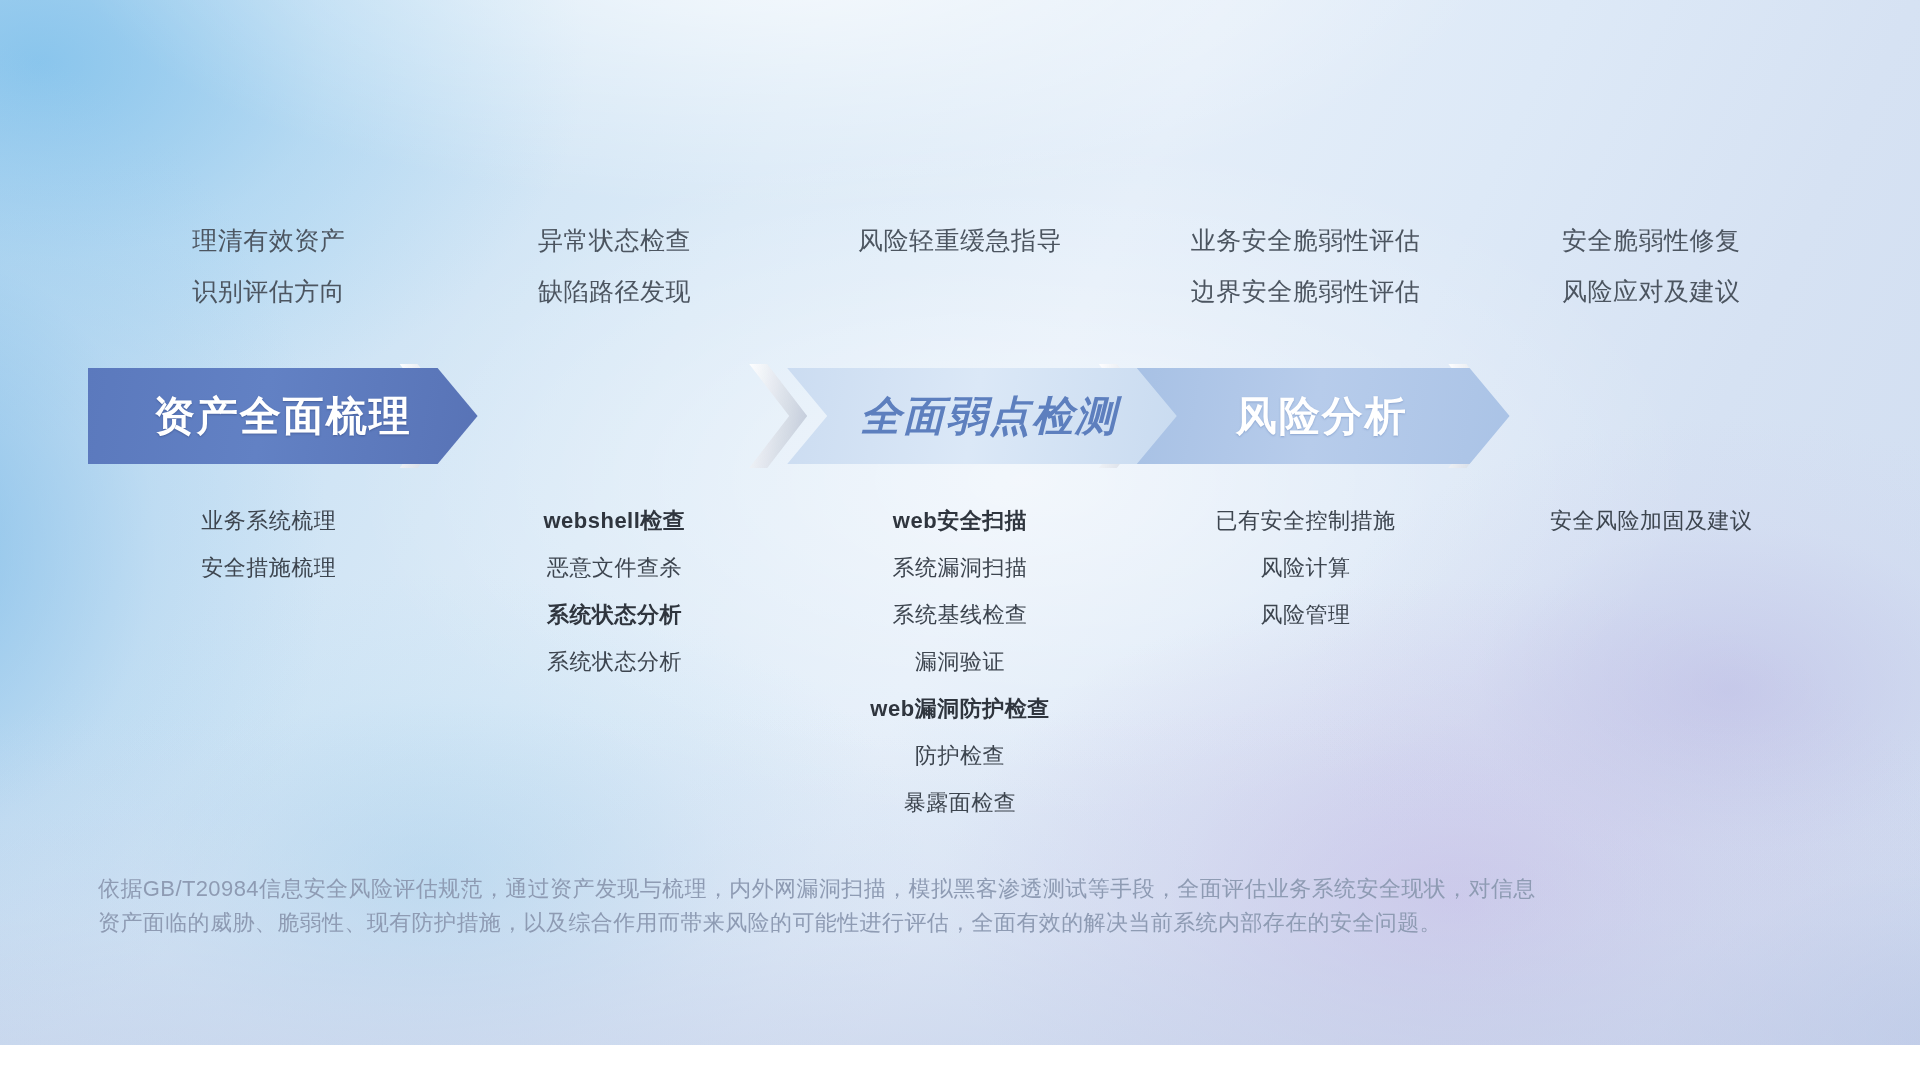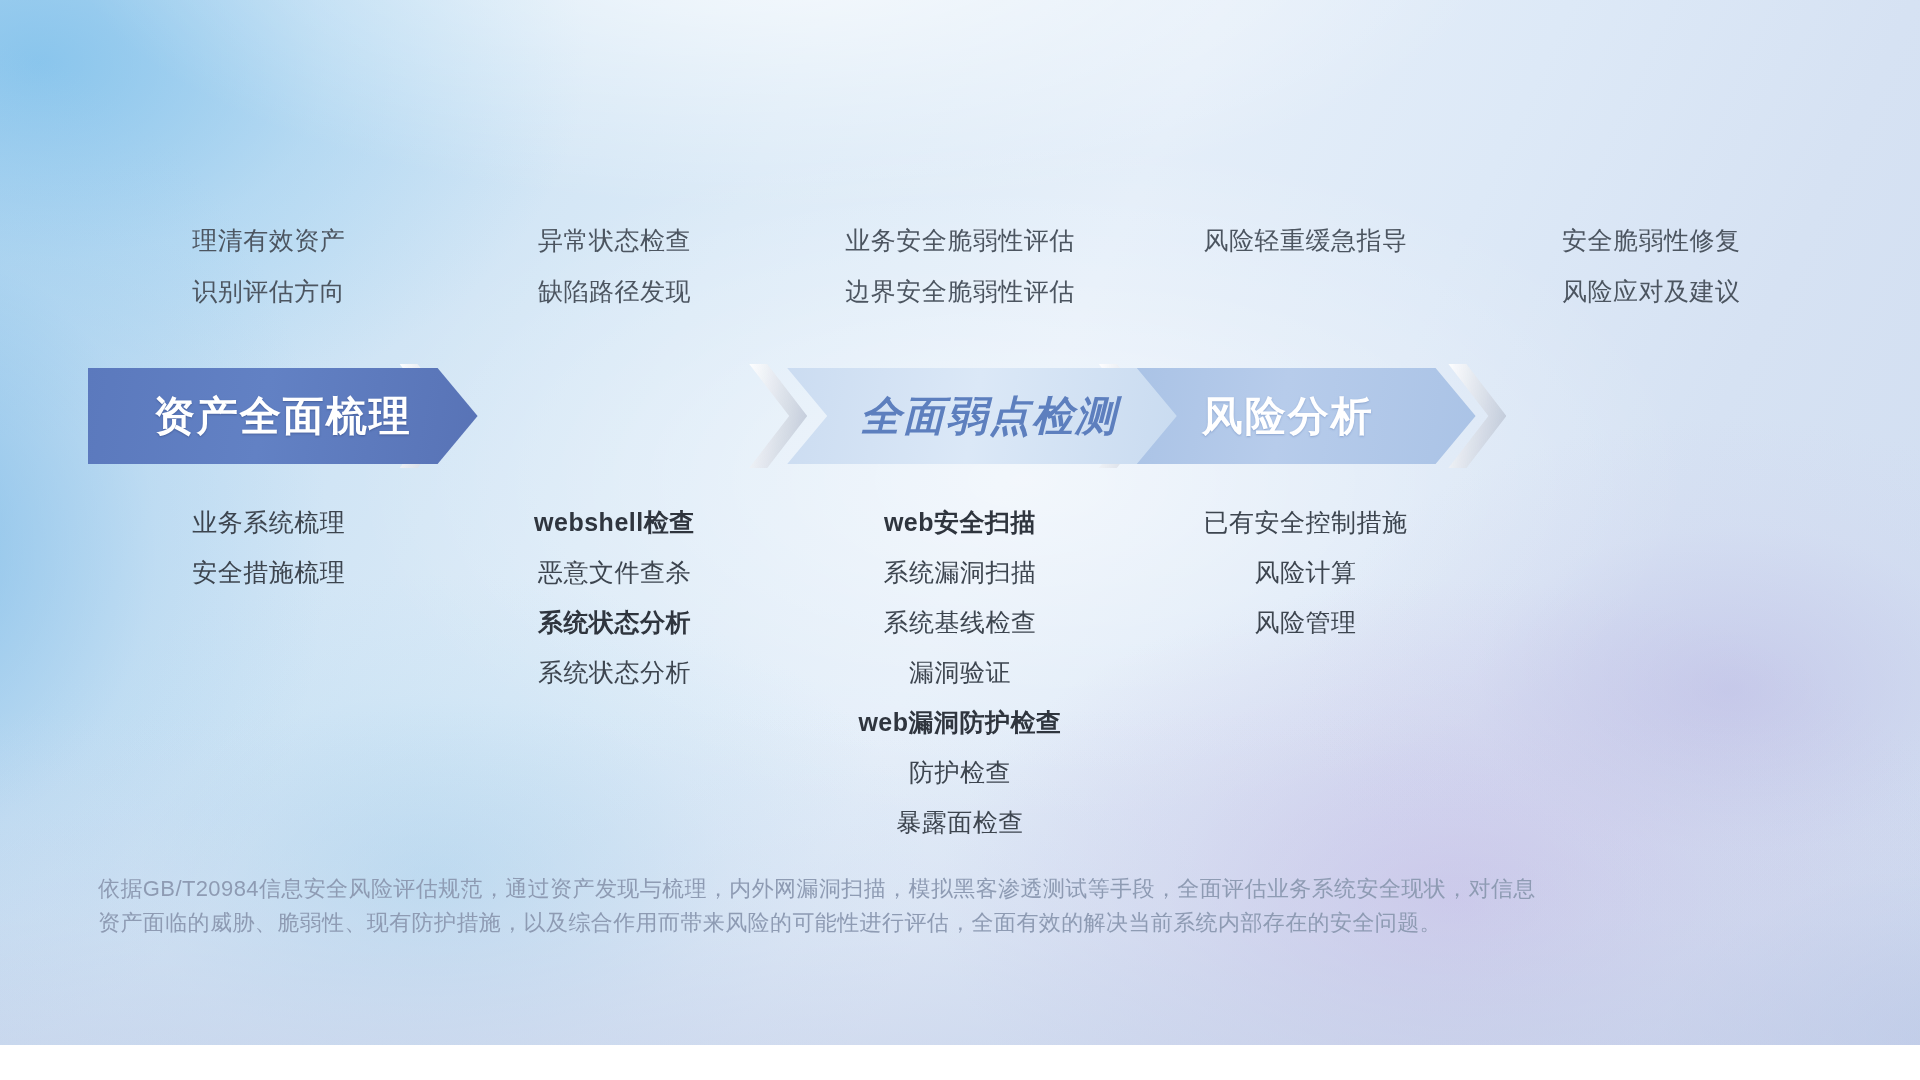--- a/index.html
+++ b/index.html
@@ -164,21 +164,21 @@
     width: 58px;
     background: linear-gradient(100deg, rgba(255,255,255,0.92), rgba(176,186,204,0.75));
     clip-path: polygon(0 0, 18px 0, 58px 50%, 18px 100%, 0 100%, 40px 50%);
     filter: blur(0.3px);
     z-index: 1;
   }
 
   
   #bottom-row { top: 510px; }
   .bot-item {
-    font-size: 25px;
+    font-size: 22px;
     color: #3d454f;
     line-height: 1.0;
     margin-bottom: 25px;
     white-space: nowrap;
     letter-spacing: 0.5px;
   }
   .bot-item.strong { font-weight: 700; color: #2f353e; }
 
   
   #footer {
@@ -214,43 +214,43 @@
     <div class="row" id="top-row">
       <div class="col">
           <div class="top-item">理清有效资产</div>
           <div class="top-item">识别评估方向</div>
         </div>
       <div class="col">
           <div class="top-item">异常状态检查</div>
           <div class="top-item">缺陷路径发现</div>
         </div>
       <div class="col">
+          <div class="top-item">风险轻重缓急指导</div>
+        </div>
+      <div class="col">
           <div class="top-item">业务安全脆弱性评估</div>
           <div class="top-item">边界安全脆弱性评估</div>
-        </div>
-      <div class="col">
-          <div class="top-item">风险轻重缓急指导</div>
         </div>
       <div class="col">
           <div class="top-item">安全脆弱性修复</div>
           <div class="top-item">风险应对及建议</div>
         </div>
     </div>
 
     <div id="banner">
         <div class="arrow chev" style="left: 0px; width: 389.6px; background: linear-gradient(100deg, rgb(91, 121, 189) 0%, rgb(98, 129, 196) 45%, rgb(88, 115, 182) 100%); z-index: 10;">
           <span class="label" style="color: rgb(255, 255, 255); text-shadow: rgba(40, 60, 110, 0.45) 0px 1px 2px; margin-left: 0px;">资产全面梳理</span>
         </div>
         <div class="sep" style="left: 311.6px;"></div>
         <div class="sep" style="left: 661.2px;"></div>
         <div class="arrow chev-notch" style="left: 699.2px; width: 389.6px; background: linear-gradient(100deg, rgb(203, 220, 241) 0%, rgb(219, 232, 247) 48%, rgb(201, 219, 240) 100%); z-index: 8;">
           <span class="label" style="color: rgb(93, 127, 190); text-shadow: none; margin-left: 14px; font-style: italic;">全面弱点检测</span>
         </div>
         <div class="sep" style="left: 1010.8px;"></div>
-        <div class="arrow chev-notch" style="left: 998px; width: 389.6px; background: linear-gradient(100deg, rgb(166, 192, 228) 0%, rgb(183, 204, 235) 50%, rgb(170, 195, 230) 100%); z-index: 7;">
+        <div class="arrow chev-notch" style="left: 1032px; width: 389.6px; background: linear-gradient(100deg, rgb(166, 192, 228) 0%, rgb(183, 204, 235) 50%, rgb(170, 195, 230) 100%); z-index: 7;">
           <span class="label" style="color: rgb(255, 255, 255); text-shadow: rgba(70, 100, 160, 0.35) 0px 1px 2px; margin-left: 14px;">风险分析</span>
         </div>
         <div class="sep" style="left: 1360.4px;"></div>
       </div>
 
     <div class="row" id="bottom-row">
       <div class="col">
           <div class="bot-item">业务系统梳理</div>
           <div class="bot-item">安全措施梳理</div>
         </div>
@@ -267,20 +267,23 @@
           <div class="bot-item">漏洞验证</div>
           <div class="bot-item strong">web漏洞防护检查</div>
           <div class="bot-item">防护检查</div>
           <div class="bot-item">暴露面检查</div>
         </div>
       <div class="col">
           <div class="bot-item">已有安全控制措施</div>
           <div class="bot-item">风险计算</div>
           <div class="bot-item">风险管理</div>
         </div>
+      <div class="col">
+          <div class="bot-item">安全风险加固及建议</div>
+        </div>
     </div>
 
     <div id="footer">
       <p>依据GB/T20984信息安全风险评估规范，通过资产发现与梳理，内外网漏洞扫描，模拟黑客渗透测试等手段，全面评估业务系统安全现状，对信息</p>
       <p>资产面临的威胁、脆弱性、现有防护措施，以及综合作用而带来风险的可能性进行评估，全面有效的解决当前系统内部存在的安全问题。</p>
     </div>
 
   </div>
 </div>
 

